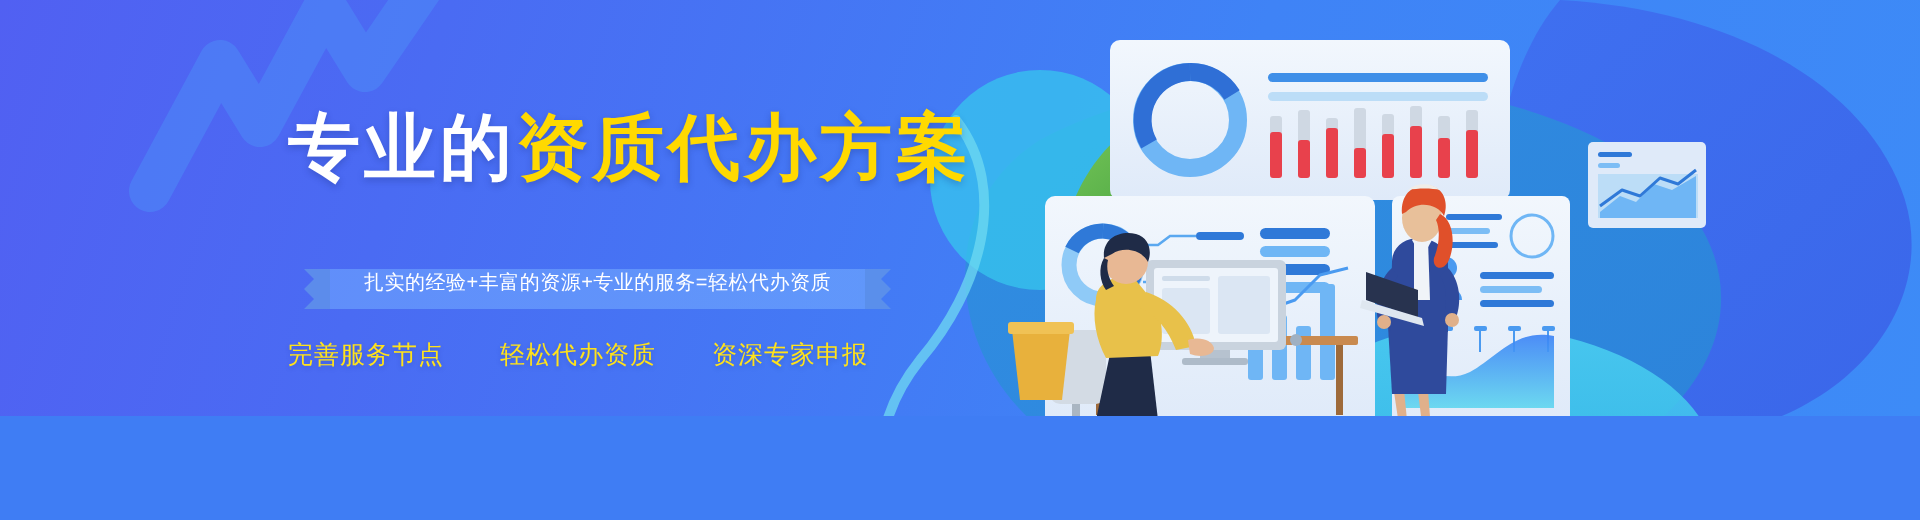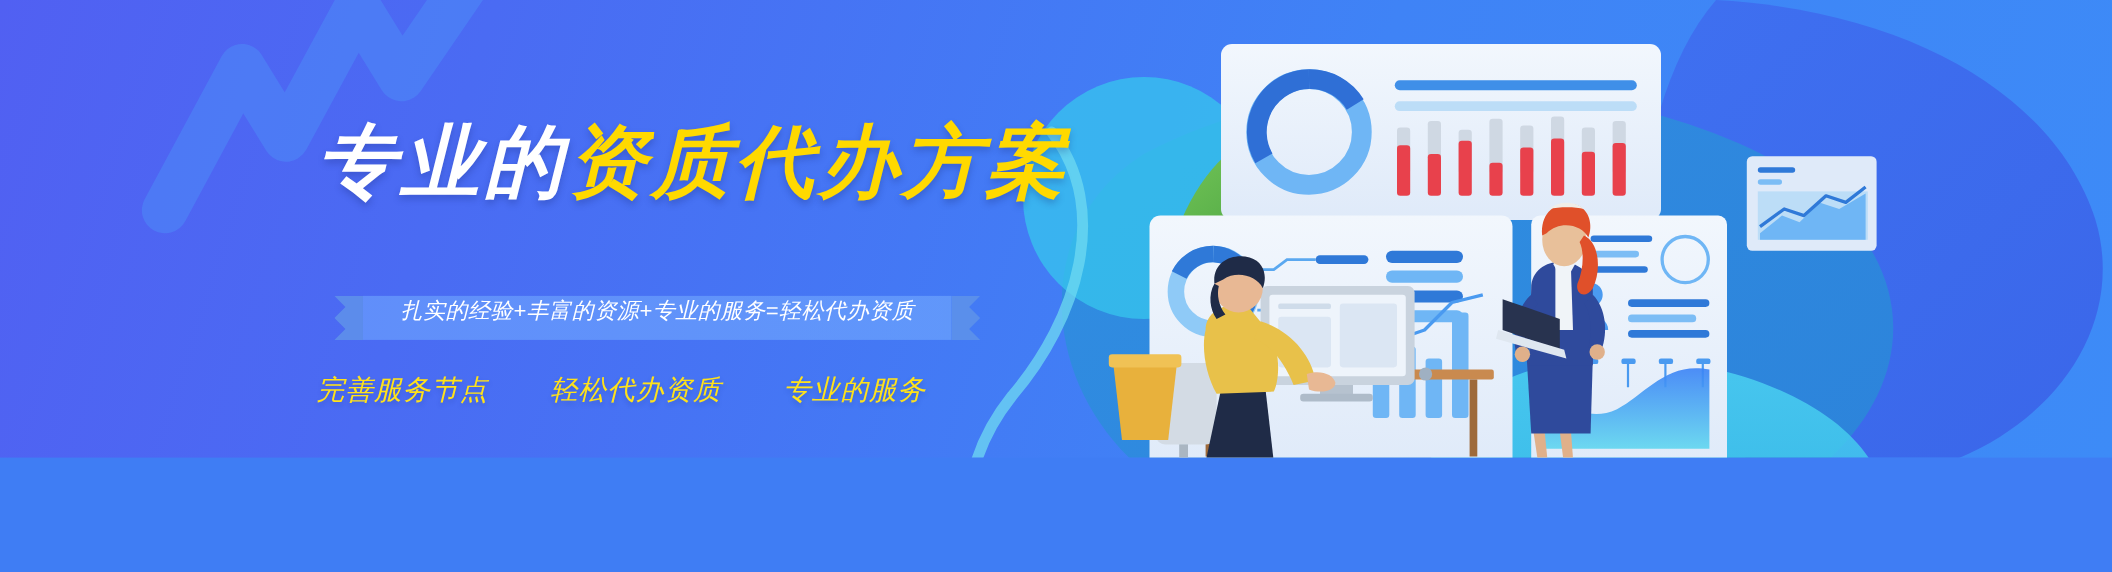--- a/index.html
+++ b/index.html
@@ -8,21 +8,20 @@
     font-family:"Liberation Sans","DejaVu Sans",sans-serif;
     background:#3f7df4;
   }
 
   #banner{
     position:relative;
     width:1920px;
     height:416px;
     overflow:hidden;
     background:linear-gradient(108deg,#5160f2 0%,#4a6bf3 22%,#3f83f6 62%,#3d8bf7 100%);
-    font-style:italic;
   }
 
   
   .bg-layer{position:absolute;inset:0;pointer-events:none;}
 
   .zigzag{
     position:absolute;
     left:110px; top:-34px;
     width:340px; height:260px;
     opacity:.55;
@@ -354,16 +353,16 @@
       <span>扎实的经验+丰富的资源+专业的服务=轻松代办资质</span>
       <svg class="ribbon-tail right" viewBox="0 0 26 40" preserveAspectRatio="none">
         <path d="M0,0 L0,40 L26,40 L16,30 L26,20 L16,10 L26,0 Z" fill="#6095e8" opacity=".8"></path>
       </svg>
     </div>
   </div>
 
   <div class="tags">
     <span class="tag">完善服务节点</span>
     <span class="tag">轻松代办资质</span>
-    <span class="tag">专业的服务</span>
+    <span class="tag">资深专家申报</span>
   </div>
 
 </div>
 
 </body></html>

